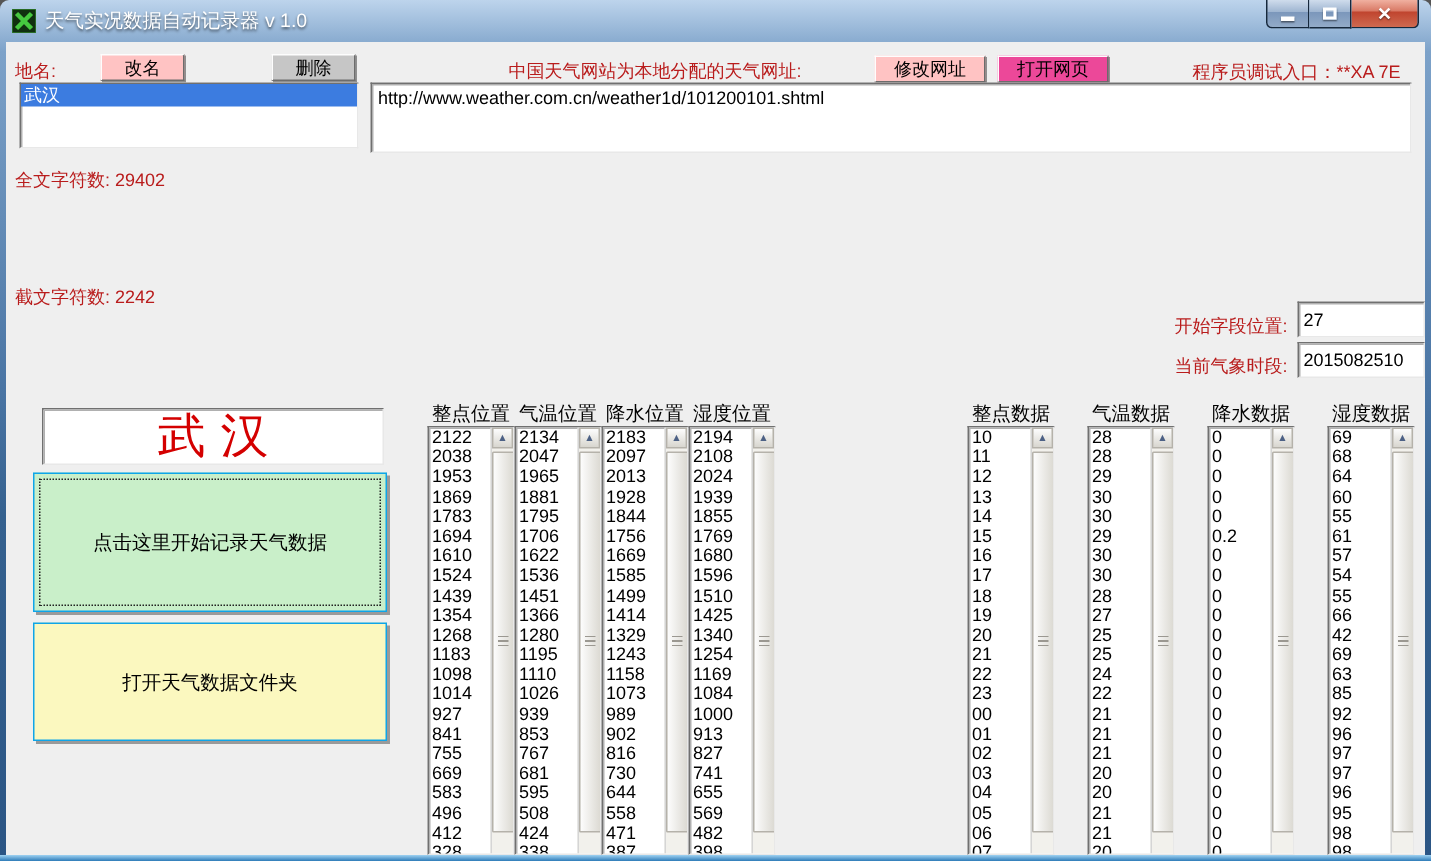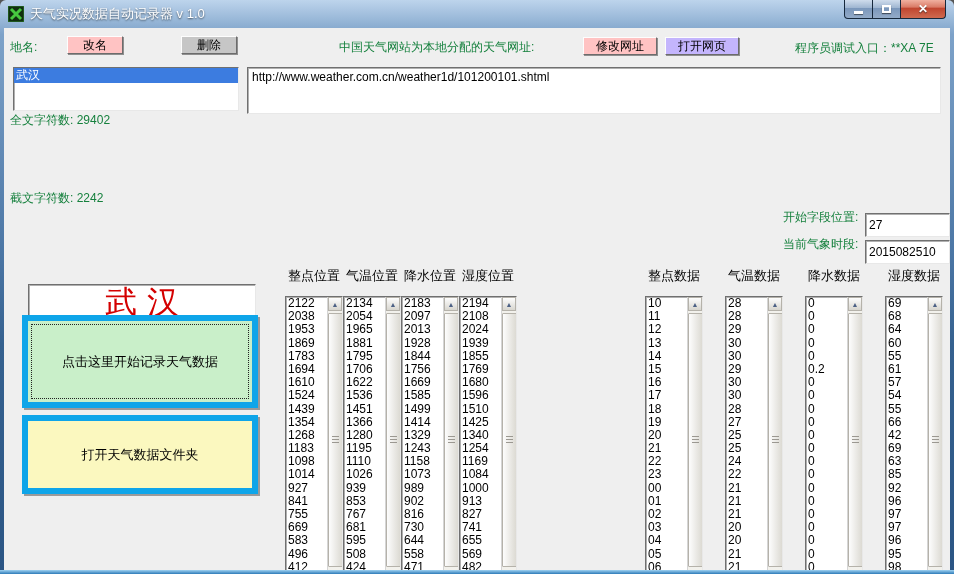--- a/index.html
+++ b/index.html
@@ -16,38 +16,38 @@
   .winbtn.max{width:28px;border-left:none;}
   .winbtn.close{width:45px;border-left:none;border-radius:0 0 4px 0;
     background:linear-gradient(180deg,#f0b0a0 0%,#d97a66 40%,#c0452f 45%,#d06а50 100%);
     background:linear-gradient(180deg,#f0b0a0 0%,#d97a66 40%,#c0452f 45%,#cf6a50 100%);}
   .glyph-min{width:9px;height:3px;background:#fff;box-shadow:0 1px 1px rgba(0,0,0,.5);margin-top:6px;}
   .glyph-max{width:9px;height:8px;border:2px solid #fff;box-shadow:0 1px 1px rgba(0,0,0,.5);}
   .glyph-close{color:#fff;font-size:12px;font-weight:bold;text-shadow:0 1px 1px rgba(0,0,0,.6);}
   .client{position:absolute;left:4px;top:28px;width:946px;height:542px;background:#EFEFEF;overflow:hidden;}
   .bottom-edge{position:absolute;left:0;right:0;bottom:0;height:4px;background:linear-gradient(180deg,#9FD2F2,#2E7BB8);}
 
-  .lbl{position:absolute;font-size:12px;color:#15803d;white-space:nowrap;}
+  .lbl{position:absolute;font-size:12px;color:#b91c1c;white-space:nowrap;}
   .btn-s{position:absolute;height:18px;font-size:12px;display:flex;align-items:center;justify-content:center;
     border:1px solid;border-color:#fdfdfd #6c6c6c #6c6c6c #fdfdfd;box-shadow:1px 1px 0 #8f8f8f;cursor:default;}
-  .sunken{background:#fff;border:1px solid;border-color:#707070 #e8e8e8 #e8e8e8 #707070;box-shadow:inset 1px 1px 0 #b0b0b0;margin-top:12px;}
+  .sunken{background:#fff;border:1px solid;border-color:#707070 #e8e8e8 #e8e8e8 #707070;box-shadow:inset 1px 1px 0 #b0b0b0;}
 
   .place-list{position:absolute;left:9px;top:27px;width:226px;height:44px;overflow:hidden;}
   .plist-item{height:15px;line-height:15px;font-size:12px;padding-left:2px;}
   .plist-item.selected{background:#3C7CE0;color:#fff;}
 
   .url-box{position:absolute;left:243px;top:27px;width:694px;height:47px;resize:none;overflow:hidden;
     font-size:12px;padding:2px 4px;outline:none;}
 
   .field-input{position:absolute;height:24px;font-size:12px;padding:1px 3px;outline:none;}
 
   .city-box{position:absolute;left:24px;top:244px;width:228px;height:38px;display:flex;align-items:center;justify-content:center;}
   .city-text{font-family:"Liberation Serif",serif;font-size:32px;color:#d40000;letter-spacing:10px;text-indent:10px;}
 
-  .btn-big{position:absolute;left:18px;width:236px;border:6px solid #0ea5e9;box-shadow:2px 2px 0 #9a9a9a;
+  .btn-big{position:absolute;left:18px;width:236px;border:1px solid #0ea5e9;box-shadow:2px 2px 0 #9a9a9a;
     display:flex;align-items:center;justify-content:center;font-size:13px;cursor:default;position:absolute;}
   .btn-big.green{top:287px;height:93px;background:#C9EFC9;}
   .btn-big.green::after{content:"";position:absolute;left:3px;top:3px;right:3px;bottom:3px;border:1px dotted #222;pointer-events:none;}
   .btn-big.yellow{top:387px;height:79px;background:#FBF8BF;}
   .btn-big.purple{top:474px;height:72px;background:#C5C6F2;}
 
   .colgroup{position:absolute;top:239px;display:flex;}
   .colgroup.a{left:281px;}
   .colgroup.b{left:609px;gap:22px;padding-left:32px;}
   .col{width:58px;}
@@ -88,21 +88,21 @@
 
   <div class="client">
 
     <span class="lbl" style="left:6px;top:11px;">地名:</span>
     <div class="btn-s" style="left:63px;top:8px;width:56px;background:#FFC3C3;">改名</div>
     <div class="btn-s" style="left:120px;top:8px;width:56px;background:#fdba74;margin-top:36px;">新建</div>
     <div class="btn-s" style="left:177px;top:8px;width:56px;background:#C6C6C6;">删除</div>
 
     <span class="lbl" style="left:335px;top:11px;">中国天气网站为本地分配的天气网址:</span>
     <div class="btn-s" style="left:579px;top:9px;width:74px;background:#FFC3C3;">修改网址</div>
-    <div class="btn-s" style="left:661px;top:9px;width:74px;background:#c4b5fd;">打开网页</div>
+    <div class="btn-s" style="left:661px;top:9px;width:74px;background:#ec4899;">打开网页</div>
     <span class="lbl" style="left:791px;top:12px;">程序员调试入口：**XA 7E</span>
 
     <div class="place-list sunken">
         <div class="plist-item selected">武汉</div>
       </div>
 
     <textarea class="url-box sunken" spellcheck="false" style="">http://www.weather.com.cn/weather1d/101200101.shtml</textarea>
 
     <span class="lbl" style="left:6px;top:84px;"><span>全文字符数:</span>&nbsp;<span>29402</span></span>
     <span class="lbl" style="left:6px;top:162px;"><span>截文字符数:</span>&nbsp;<span>2242</span></span>
@@ -152,21 +152,21 @@
                 <div class="grip"></div>
               </div>
             </div>
           </div>
         </div>
         <div class="col">
           <div class="col-header">气温位置</div>
           <div class="listbox sunken">
             <div class="rows">
               <div class="lrow">2134</div>
-              <div class="lrow">2054</div>
+              <div class="lrow">2047</div>
               <div class="lrow">1965</div>
               <div class="lrow">1881</div>
               <div class="lrow">1795</div>
               <div class="lrow">1706</div>
               <div class="lrow">1622</div>
               <div class="lrow">1536</div>
               <div class="lrow">1451</div>
               <div class="lrow">1366</div>
               <div class="lrow">1280</div>
               <div class="lrow">1195</div>

